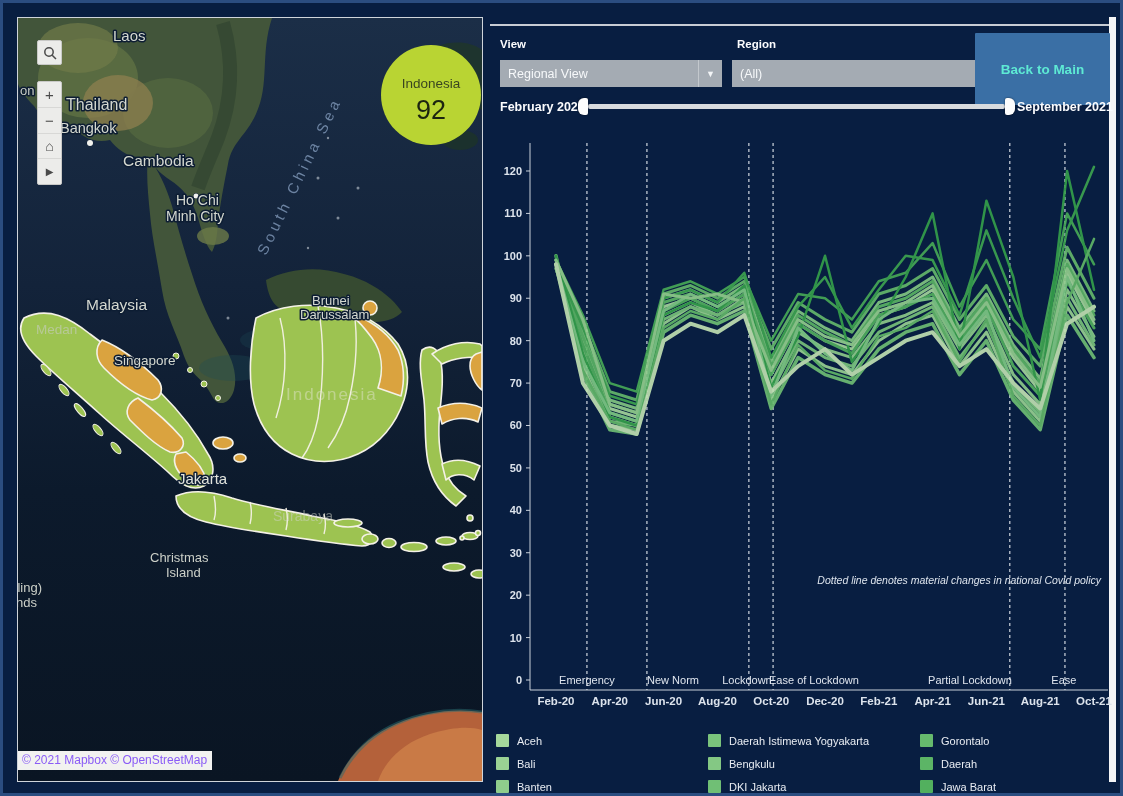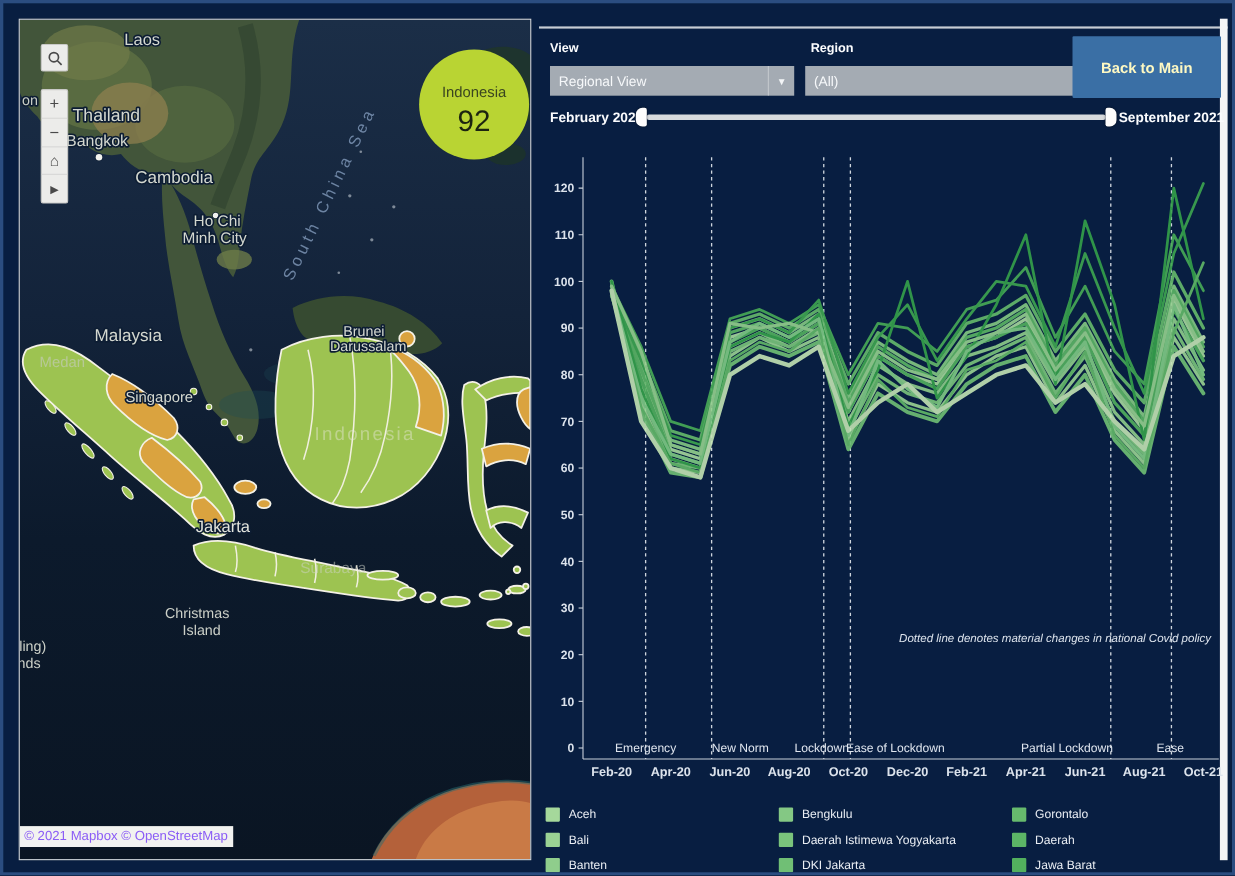--- a/index.html
+++ b/index.html
@@ -15,21 +15,21 @@
   #map-toolbar{position:absolute;left:19px;top:63px;width:25px;height:104px;background:#ececea;border:1px solid #c9c9c7;border-radius:2px;display:flex;flex-direction:column;}
   #map-toolbar .cell{flex:1;display:flex;align-items:center;justify-content:center;color:#4a4a4a;font-size:15px;cursor:pointer;border-bottom:1px solid #d8d8d6;}
   #map-toolbar .cell:last-child{border-bottom:none;}
   #attribution{position:absolute;left:0px;bottom:11px;background:#f2f2f0;color:#8b5cf6;font-size:12px;padding:2px 5px 3px 4px;white-space:nowrap;}
 
   
   .fld-label{position:absolute;color:#fbfcfe;font-size:11.5px;font-weight:bold;}
   .dropdown{position:absolute;height:27px;background:#a4abb3;color:#f6f8fa;font-size:12.5px;display:flex;align-items:center;cursor:pointer;gap:30px;}
   .dropdown .dd-text{flex:1;padding-left:8px;white-space:nowrap;overflow:hidden;}
   .dropdown .dd-caret{width:24px;align-self:stretch;display:flex;align-items:center;justify-content:center;border-left:1px solid rgba(255,255,255,.35);color:#f3f5f7;font-size:9px;}
-  #btn-back{position:absolute;left:972px;top:30px;width:135px;height:56px;background:#3a6fa5;color:#fef9c3;font-size:13.5px;font-weight:bold;display:flex;align-items:center;justify-content:center;cursor:pointer;border-radius:1px;}
+  #btn-back{position:absolute;left:972px;top:30px;width:135px;height:72px;background:#3a6fa5;color:#5eead4;font-size:13.5px;font-weight:bold;display:flex;align-items:center;justify-content:center;cursor:pointer;border-radius:1px;}
   .slider-label{position:absolute;color:#fbfcfe;font-size:12.5px;font-weight:bold;white-space:nowrap;}
   #slider-track{position:absolute;left:585px;top:101px;width:417px;height:5px;background:#d8dbde;border-radius:2px;cursor:pointer;}
   .slider-handle{position:absolute;top:95px;width:10px;height:17px;background:#fdfdfd;box-shadow:0 0 2px rgba(0,0,0,.6);cursor:ew-resize;}
   #handle-start{left:575px;border-radius:6px 2px 2px 6px;}
   #handle-end{left:1002px;border-radius:2px 6px 6px 2px;}
   #panel-topline{position:absolute;left:487px;top:21px;width:626px;height:2px;background:#e9ebee;opacity:.85;}
   #right-strip{position:absolute;left:1106px;top:14px;width:7px;height:765px;background:#f4f5f6;}
 
   
   #legend{position:absolute;left:493px;top:726px;width:614px;display:grid;grid-template-columns:212px 212px 186px;grid-template-rows:repeat(3,23px);grid-auto-flow:column;}
@@ -305,28 +305,28 @@
       </div>
       <div class="lg-item">
         <span class="lg-swatch" style="background: rgb(154, 210, 148);"></span>
         <span class="lg-label">Bali</span>
       </div>
       <div class="lg-item">
         <span class="lg-swatch" style="background: rgb(143, 205, 140);"></span>
         <span class="lg-label">Banten</span>
       </div>
       <div class="lg-item">
+        <span class="lg-swatch" style="background: rgb(122, 196, 124);"></span>
+        <span class="lg-label">Daerah Istimewa Yogyakarta</span>
+      </div>
+      <div class="lg-item">
         <span class="lg-swatch" style="background: rgb(132, 200, 132);"></span>
         <span class="lg-label">Bengkulu</span>
       </div>
       <div class="lg-item">
-        <span class="lg-swatch" style="background: rgb(122, 196, 124);"></span>
-        <span class="lg-label">Daerah Istimewa Yogyakarta</span>
-      </div>
-      <div class="lg-item">
         <span class="lg-swatch" style="background: rgb(112, 191, 117);"></span>
         <span class="lg-label">DKI Jakarta</span>
       </div>
       <div class="lg-item">
         <span class="lg-swatch" style="background: rgb(102, 186, 109);"></span>
         <span class="lg-label">Gorontalo</span>
       </div>
       <div class="lg-item">
         <span class="lg-swatch" style="background: rgb(92, 181, 102);"></span>
         <span class="lg-label">Daerah</span>

